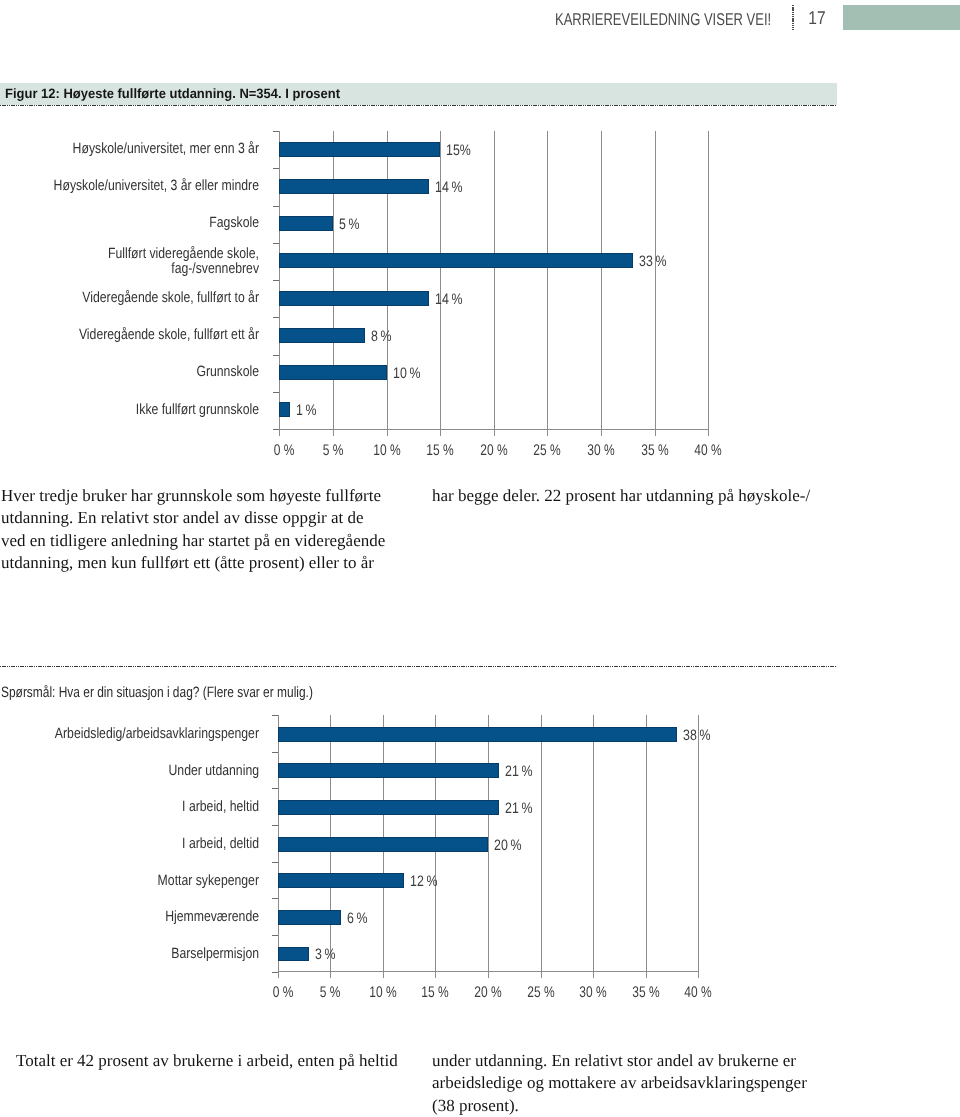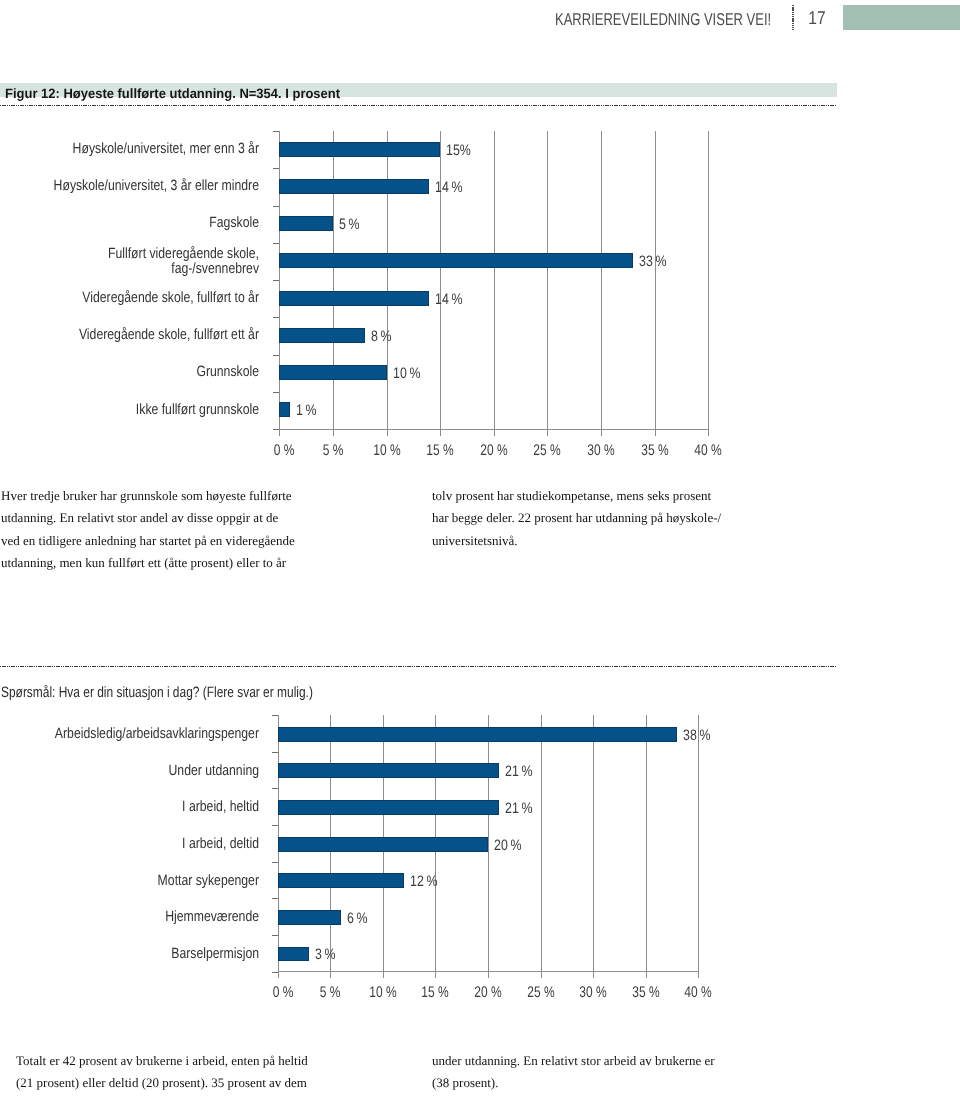--- a/index.html
+++ b/index.html
@@ -14,21 +14,21 @@
     font-family:"Liberation Sans",sans-serif;font-size:17.2px;letter-spacing:0px;color:#4c4c4c;
     transform:scaleX(0.757);transform-origin:left top;}
   .header-divider{position:absolute;left:792.3px;top:5px;width:1.7px;height:24.5px;
     background:repeating-linear-gradient(to bottom,#4d4d4d 0 1.35px,#ffffff 1.35px 2.2px);}
   .header-pageno{position:absolute;left:805px;top:7px;width:24px;text-align:center;
     font-family:"Liberation Sans",sans-serif;font-size:18.5px;color:#4c4c4c;
     transform:scaleX(0.84);transform-origin:center top;}
   .header-swatch{position:absolute;left:843px;top:5px;width:117px;height:24.5px;background:#a3beb2;}
 
   
-  .figbar{position:absolute;left:0;width:837px;height:14px;background:#d8e4df;}
+  .figbar{position:absolute;left:0;width:837px;height:22px;background:#d8e4df;}
   .figbar-label{position:absolute;left:5.2px;top:2.6px;font-size:13.6px;font-weight:bold;color:#161616;
      letter-spacing:0px;font-family:"Liberation Sans",sans-serif;white-space:nowrap;
      transform:scaleX(0.955);transform-origin:left top;}
   .figrule{position:absolute;left:0;width:837px;height:1px;
      background:repeating-linear-gradient(to right,#353535 0 1.35px,#ffffff 1.35px 2.25px);}
 
   .subq{position:absolute;left:1px;font-size:15px;color:#2b2b2b;font-family:"Liberation Sans",sans-serif;
     white-space:nowrap;transform:scaleX(0.796);transform-origin:left top;}
 
   
@@ -39,21 +39,21 @@
   .bar{position:absolute;background:#05528a;box-sizing:border-box;border:1px solid #063c66;}
   .barval{position:absolute;font-size:15.2px;color:#3c3c3c;white-space:nowrap;font-family:"Liberation Sans",sans-serif;
     word-spacing:-1.0px;transform:scaleX(0.815);transform-origin:left center;}
   .catlabel{position:absolute;text-align:right;font-size:14.9px;color:#333;white-space:pre;
     line-height:15.6px;font-family:"Liberation Sans",sans-serif;
     transform:scaleX(0.822);transform-origin:right top;}
   .xlabel{position:absolute;text-align:center;font-size:15.4px;color:#3c3c3c;font-family:"Liberation Sans",sans-serif;
     white-space:nowrap;transform:scaleX(0.78);transform-origin:center top;}
 
   
-  .bodytext{position:absolute;font-family:"Liberation Serif",serif;font-size:13px;line-height:22.55px;color:#141414;white-space:nowrap;}
+  .bodytext{position:absolute;font-family:"Liberation Serif",serif;font-size:17px;line-height:22.55px;color:#141414;white-space:nowrap;}
   .tline{white-space:nowrap;}
 </style>
 </head>
 <body>
 
 <div class="page">
 
   <div class="header">
     <div class="header-title">KARRIEREVEILEDNING VISER VEI!</div>
     <div class="header-divider"></div>
@@ -122,23 +122,21 @@
       <div class="xlabel" style="left: 668.2px; width: 80px; top: 310.5px;">40 %</div>
     </div>
 
   <div class="bodytext" style="left:1px;top:484.5px">
       <div class="tline">Hver tredje bruker har grunnskole som høyeste fullførte</div>
       <div class="tline">utdanning. En relativt stor andel av disse oppgir at de</div>
       <div class="tline">ved en tidligere anledning har startet på en videregående</div>
       <div class="tline">utdanning, men kun fullført ett (åtte prosent) eller to år</div>
     </div>
   <div class="bodytext" style="left:432px;top:484.5px">
-      <div class="tline">tolv prosent har studiekompetanse, mens seks prosent</div>
       <div class="tline">har begge deler. 22 prosent har utdanning på høyskole-/</div>
-      <div class="tline">universitetsnivå.</div>
     </div>
 
   <div class="figrule" style="top: 665.6px; background: repeating-linear-gradient(to right, rgb(53, 53, 53) 0px, rgb(53, 53, 53) 1.35px, rgb(255, 255, 255) 1.35px, rgb(255, 255, 255) 2.25px);"></div>
   <div class="subq" style="top:684px">Spørsmål: Hva er din situasjon i dag? (Flere svar er mulig.)</div>
 
   <div id="chart2" class="chart" style="left: 0px; top: 714.9px; width: 960px; height: 300px;">
       <div class="gridline" style="left: 277.6px; top: 0px; height: 263.5px; background: rgb(140, 140, 140);"></div>
       <div class="gridline" style="left: 330.2px; top: 0px; height: 263.5px; background: rgb(140, 140, 140);"></div>
       <div class="gridline" style="left: 382.8px; top: 0px; height: 263.5px; background: rgb(140, 140, 140);"></div>
       <div class="gridline" style="left: 435.4px; top: 0px; height: 263.5px; background: rgb(140, 140, 140);"></div>
@@ -183,19 +181,19 @@
       <div class="xlabel" style="left: 395.4px; width: 80px; top: 269px;">15 %</div>
       <div class="xlabel" style="left: 448px; width: 80px; top: 269px;">20 %</div>
       <div class="xlabel" style="left: 500.6px; width: 80px; top: 269px;">25 %</div>
       <div class="xlabel" style="left: 553.2px; width: 80px; top: 269px;">30 %</div>
       <div class="xlabel" style="left: 605.8px; width: 80px; top: 269px;">35 %</div>
       <div class="xlabel" style="left: 658.4px; width: 80px; top: 269px;">40 %</div>
     </div>
 
   <div class="bodytext" style="left:16px;top:1049.5px">
       <div class="tline">Totalt er 42 prosent av brukerne i arbeid, enten på heltid</div>
-      <div class="tline">(21 prosent) eller deltid (20 prosent). 35 prosent av dem</div>
     </div>
   <div class="bodytext" style="left:432px;top:1049.5px">
-      <div class="tline">under utdanning. En relativt stor arbeid av brukerne er</div>
+      <div class="tline">under utdanning. En relativt stor andel av brukerne er</div>
+      <div class="tline">arbeidsledige og mottakere av arbeidsavklaringspenger</div>
       <div class="tline">(38 prosent).</div>
     </div>
 </div>
 
 </body></html>

